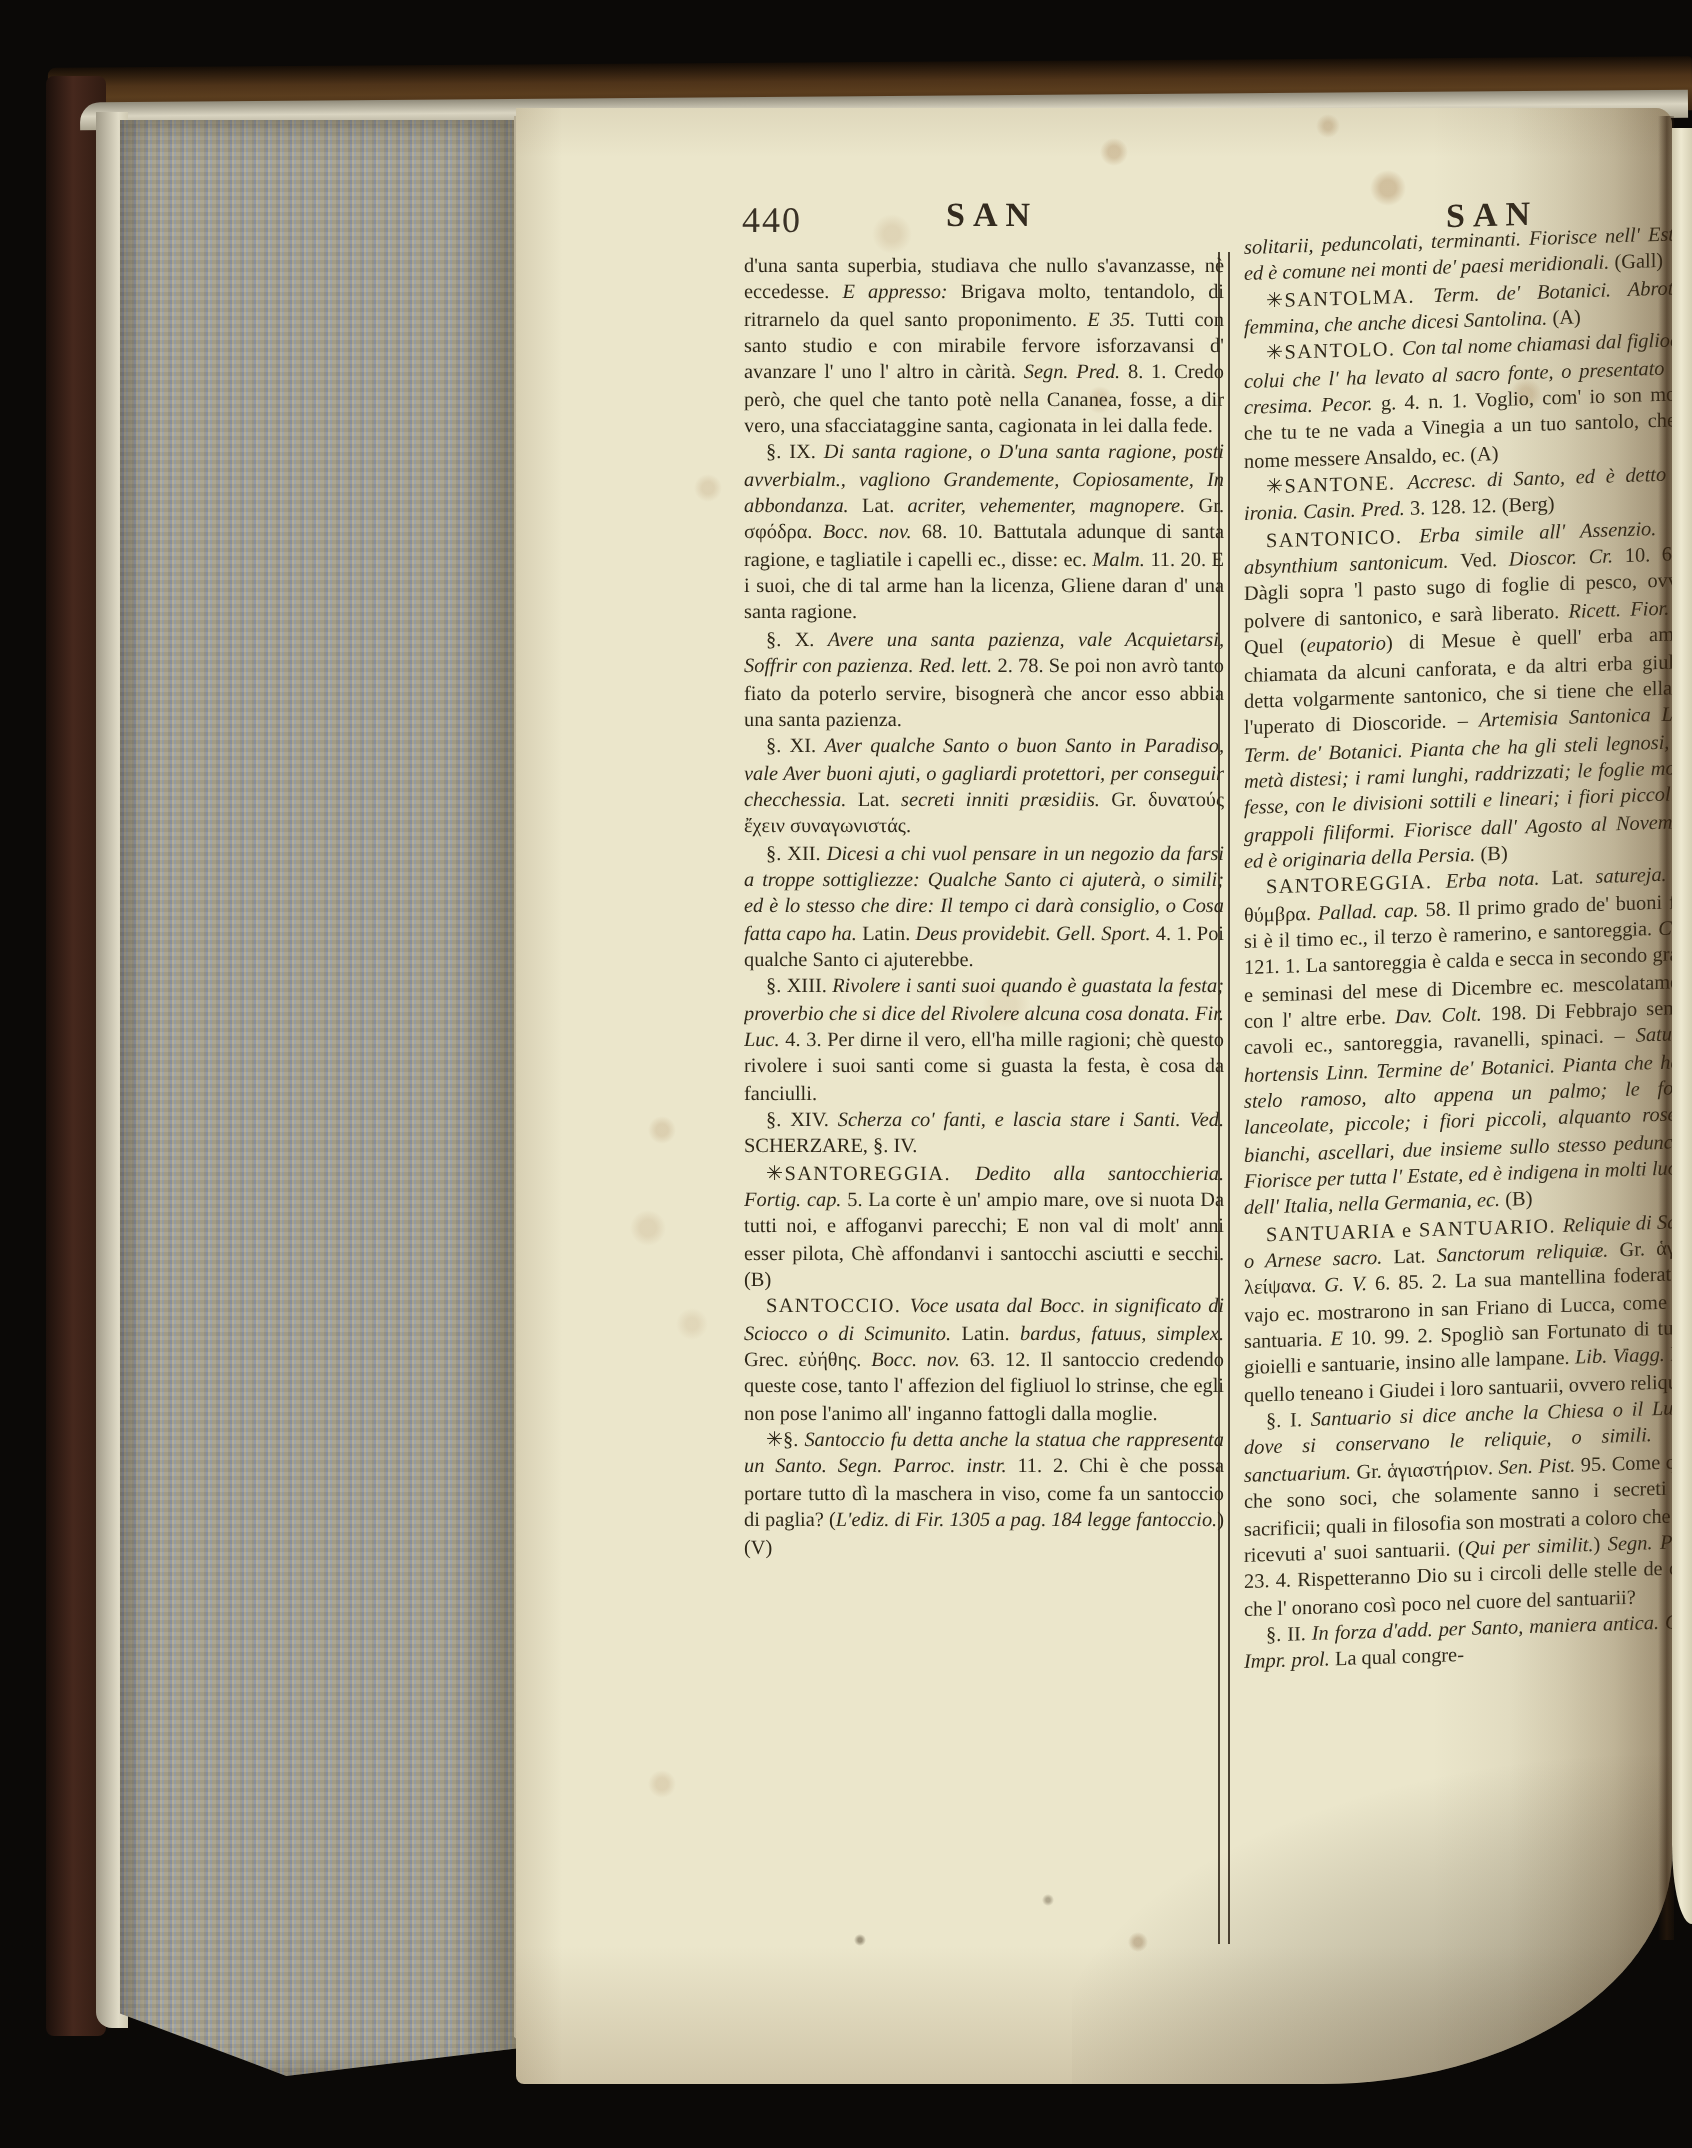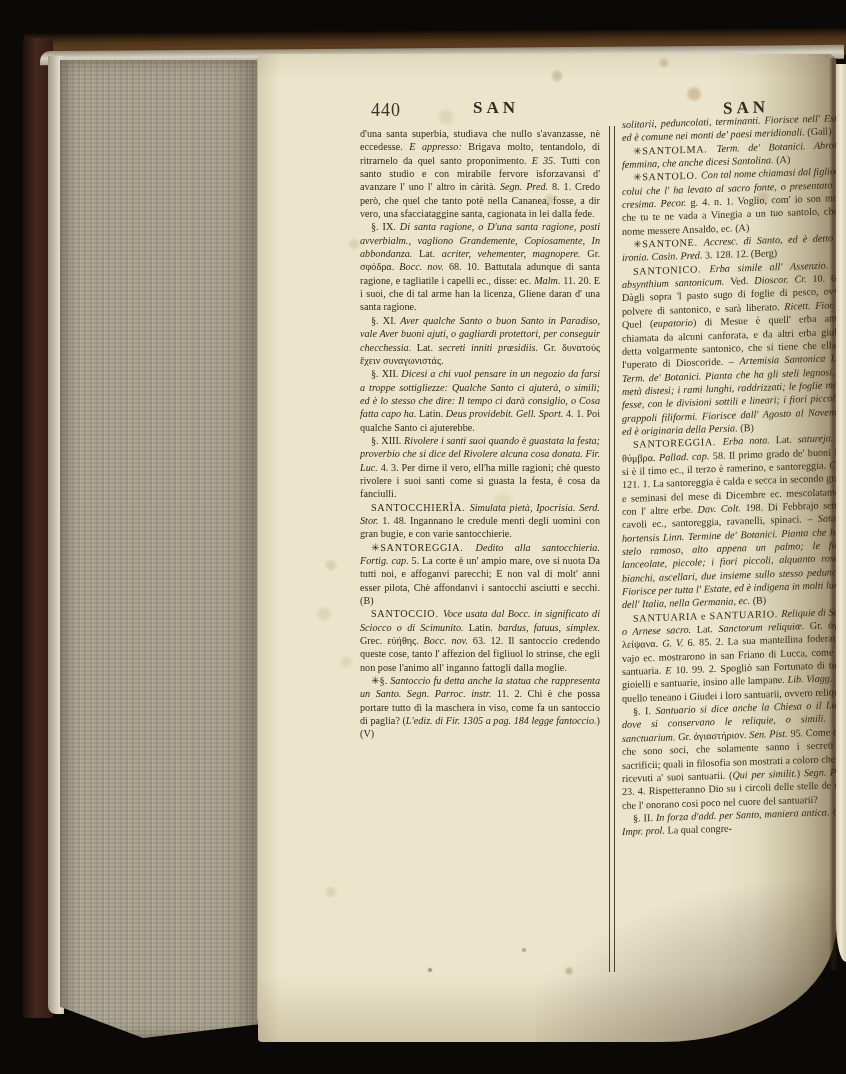--- a/index.html
+++ b/index.html
@@ -61,21 +61,21 @@
     border-bottom-left-radius:10px 40px;}
   
   .pagenum{position:absolute;left:113px;top:46px;font-size:18px;letter-spacing:1px;color:#3a3226;}
   .head{position:absolute;top:44px;font-size:17px;letter-spacing:4px;color:#332b1f;font-weight:bold;}
   .head-left{left:178px;width:120px;text-align:center;}
   .head-right{left:428px;width:120px;text-align:center;transform:skewY(-1.6deg);}
   .divider{position:absolute;left:351px;top:72px;height:846px;width:4px;
     border-left:1.2px solid #4c4334;border-right:1.2px solid #4c4334;transform:skewY(-0.8deg);}
   .col{position:absolute;font-size:10.2px;line-height:13.35px;color:#2f2althou819;color:#2f2819;
     text-align:justify;overflow:hidden;}
-  .col-left{left:102px;top:73px;width:240px;height:848px;}
+  .col-left{left:114px;top:73px;width:240px;height:848px;}
   .col-right{left:364px;top:64px;width:230px;height:906px;transform:skewY(-1.8deg);transform-origin:0 0;}
   .par{margin:0;text-indent:11px;}
   .par.noind{text-indent:0;}
   .seg-i{font-style:italic;}
   .seg-h{letter-spacing:.7px;}
 </style>
 </head>
 <body>
 
 <div class="stage">
@@ -87,24 +87,25 @@
   <div class="inner-curve"></div>
 
   <div class="page">
     <div class="pagenum">440</div>
     <div class="head head-left">SAN</div>
     <div class="head head-right">SAN</div>
     <div class="divider"></div>
     <div class="col col-left" id="leftcol">
         <p class="par noind"><span class="seg-n">d'una santa superbia, studiava che nullo s'avanzasse, nè eccedesse. </span><span class="seg-i">E appresso: </span><span class="seg-n">Brigava molto, tentandolo, di ritrarnelo da quel santo proponimento. </span><span class="seg-i">E 35. </span><span class="seg-n">Tutti con santo studio e con mirabile fervore isforzavansi d' avanzare l' uno l' altro in càrità. </span><span class="seg-i">Segn. Pred. </span><span class="seg-n">8. 1. Credo però, che quel che tanto potè nella Cananea, fosse, a dir vero, una sfacciataggine santa, cagionata in lei dalla fede.</span></p>
         <p class="par"><span class="seg-n">§. IX. </span><span class="seg-i">Di santa ragione, o D'una santa ragione, posti avverbialm., vagliono Grandemente, Copiosamente, In abbondanza. </span><span class="seg-n">Lat. </span><span class="seg-i">acriter, vehementer, magnopere. </span><span class="seg-n">Gr. σφόδρα. </span><span class="seg-i">Bocc. nov. </span><span class="seg-n">68. 10. Battutala adunque di santa ragione, e tagliatile i capelli ec., disse: ec. </span><span class="seg-i">Malm. </span><span class="seg-n">11. 20. E i suoi, che di tal arme han la licenza, Gliene daran d' una santa ragione.</span></p>
+        <p class="par"><span class="seg-n">§. X. </span><span class="seg-i">Avere una santa pazienza, vale Acquietarsi, Soffrir con pazienza. Red. lett. </span><span class="seg-n">2. 78. Se poi non avrò tanto fiato da poterlo servire, bisognerà che ancor esso abbia una santa pazienza.</span></p>
         <p class="par"><span class="seg-n">§. XI. </span><span class="seg-i">Aver qualche Santo o buon Santo in Paradiso, vale Aver buoni ajuti, o gagliardi protettori, per conseguir checchessia. </span><span class="seg-n">Lat. </span><span class="seg-i">secreti inniti præsidiis. </span><span class="seg-n">Gr. δυνατούς ἔχειν συναγωνιστάς.</span></p>
         <p class="par"><span class="seg-n">§. XII. </span><span class="seg-i">Dicesi a chi vuol pensare in un negozio da farsi a troppe sottigliezze: Qualche Santo ci ajuterà, o simili; ed è lo stesso che dire: Il tempo ci darà consiglio, o Cosa fatta capo ha. </span><span class="seg-n">Latin. </span><span class="seg-i">Deus providebit. Gell. Sport. </span><span class="seg-n">4. 1. Poi qualche Santo ci ajuterebbe.</span></p>
         <p class="par"><span class="seg-n">§. XIII. </span><span class="seg-i">Rivolere i santi suoi quando è guastata la festa; proverbio che si dice del Rivolere alcuna cosa donata. Fir. Luc. </span><span class="seg-n">4. 3. Per dirne il vero, ell'ha mille ragioni; chè questo rivolere i suoi santi come si guasta la festa, è cosa da fanciulli.</span></p>
-        <p class="par"><span class="seg-h">SANTOCCHIERÌA. </span><span class="seg-i">Simulata pietà, Ipocrisia. Serd. Stor. </span><span class="seg-n">1. 48. Ingannano le credule menti degli uomini con gran bugie, e con varie santocchierie.</span></p>
+        <p class="par"><span class="seg-n">§. XIV. </span><span class="seg-i">Scherza co' fanti, e lascia stare i Santi. Ved. </span><span class="seg-n">SCHERZARE, §. IV.</span></p>
         <p class="par"><span class="seg-h">✳SANTOREGGIA. </span><span class="seg-i">Dedito alla santocchieria. Fortig. cap. </span><span class="seg-n">5. La corte è un' ampio mare, ove si nuota Da tutti noi, e affoganvi parecchi; E non val di molt' anni esser pilota, Chè affondanvi i santocchi asciutti e secchi. (B)</span></p>
         <p class="par"><span class="seg-h">SANTOCCIO. </span><span class="seg-i">Voce usata dal Bocc. in significato di Sciocco o di Scimunito. </span><span class="seg-n">Latin. </span><span class="seg-i">bardus, fatuus, simplex. </span><span class="seg-n">Grec. εὐήθης. </span><span class="seg-i">Bocc. nov. </span><span class="seg-n">63. 12. Il santoccio credendo queste cose, tanto l' affezion del figliuol lo strinse, che egli non pose l'animo all' inganno fattogli dalla moglie.</span></p>
         <p class="par"><span class="seg-n">✳§. </span><span class="seg-i">Santoccio fu detta anche la statua che rappresenta un Santo. Segn. Parroc. instr. </span><span class="seg-n">11. 2. Chi è che possa portare tutto dì la maschera in viso, come fa un santoccio di paglia? (</span><span class="seg-i">L'ediz. di Fir. 1305 a pag. 184 legge fantoccio.</span><span class="seg-n">) (V)</span></p>
       </div>
     <div class="col col-right" id="rightcol">
         <p class="par noind"><span class="seg-i">solitarii, peduncolati, terminanti. Fiorisce nell' Estate, ed è comune nei monti de' paesi meridionali. </span><span class="seg-n">(Gall)</span></p>
         <p class="par"><span class="seg-h">✳SANTOLMA. </span><span class="seg-i">Term. de' Botanici. Abrotano femmina, che anche dicesi Santolina. </span><span class="seg-n">(A)</span></p>
         <p class="par"><span class="seg-h">✳SANTOLO. </span><span class="seg-i">Con tal nome chiamasi dal figlioccio colui che l' ha levato al sacro fonte, o presentato alla cresima. Pecor. </span><span class="seg-n">g. 4. n. 1. Voglio, com' io son morto, che tu te ne vada a Vinegia a un tuo santolo, che ha nome messere Ansaldo, ec. (A)</span></p>
         <p class="par"><span class="seg-h">✳SANTONE. </span><span class="seg-i">Accresc. di Santo, ed è detto per ironia. Casin. Pred. </span><span class="seg-n">3. 128. 12. (Berg)</span></p>
         <p class="par"><span class="seg-h">SANTONICO. </span><span class="seg-i">Erba simile all' Assenzio. </span><span class="seg-n">Lat. </span><span class="seg-i">absynthium santonicum. </span><span class="seg-n">Ved. </span><span class="seg-i">Dioscor. Cr. </span><span class="seg-n">10. 6. 4. Dàgli sopra 'l pasto sugo di foglie di pesco, ovvero polvere di santonico, e sarà liberato. </span><span class="seg-i">Ricett. Fior. </span><span class="seg-n">38. Quel (</span><span class="seg-i">eupatorio</span><span class="seg-n">) di Mesue è quell' erba amara, chiamata da alcuni canforata, e da altri erba giuliva, detta volgarmente santonico, che si tiene che ella sia l'uperato di Dioscoride. – </span><span class="seg-i">Artemisia Santonica Linn. Term. de' Botanici. Pianta che ha gli steli legnosi, per metà distesi; i rami lunghi, raddrizzati; le foglie molto-fesse, con le divisioni sottili e lineari; i fiori piccoli, in grappoli filiformi. Fiorisce dall' Agosto al Novembre, ed è originaria della Persia. </span><span class="seg-n">(B)</span></p>

